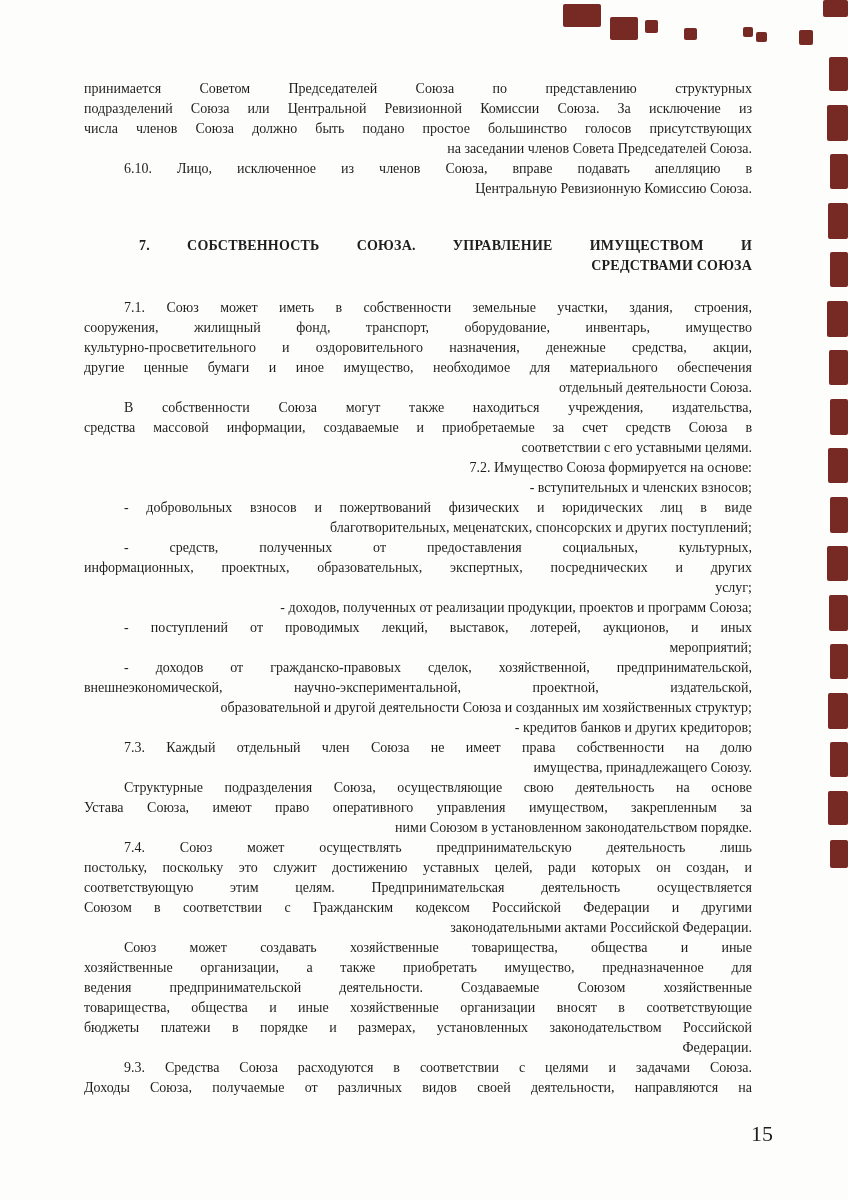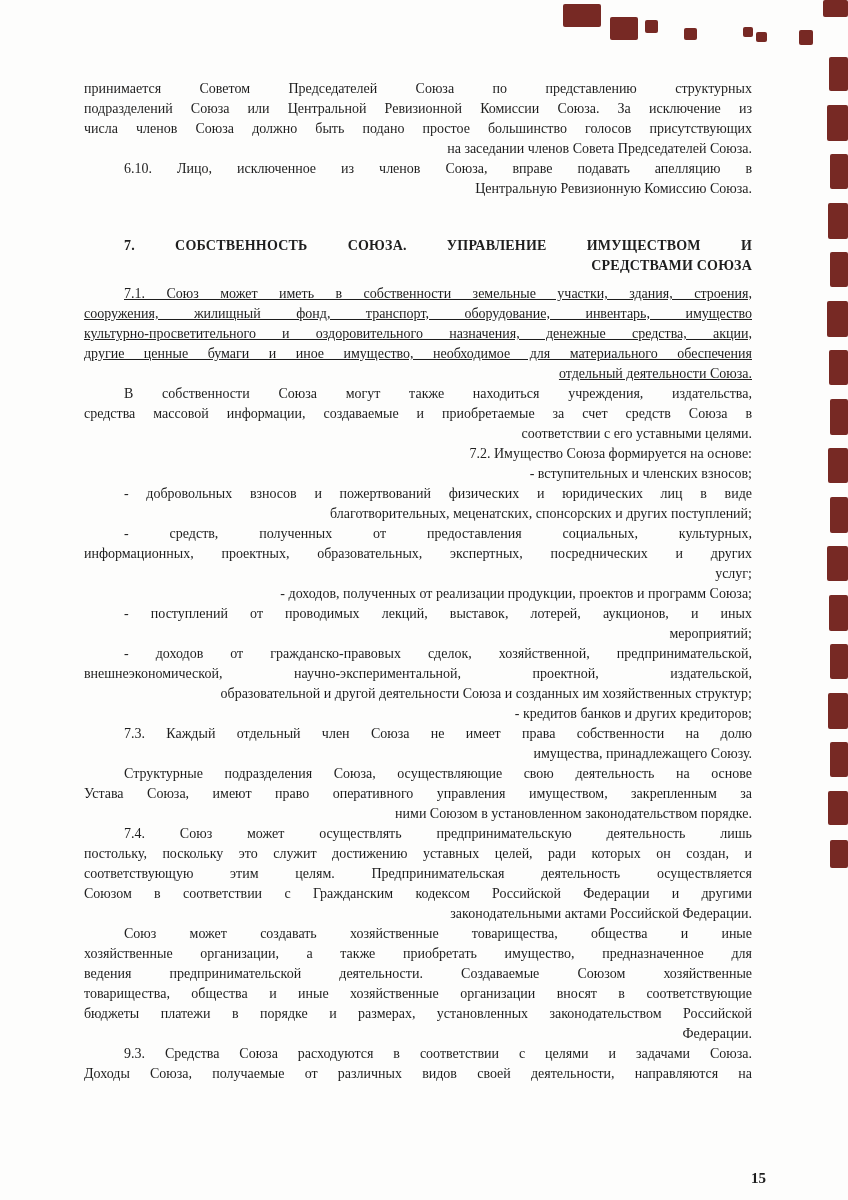--- a/index.html
+++ b/index.html
@@ -17,28 +17,27 @@
     left: 84px;
     top: 79px;
     width: 668px;
     font-size: 14px;
   }
   .para { margin: 0; }
   .line { line-height: 20px; text-align: right; }
   .line.just { text-align: justify; text-align-last: justify; -moz-text-align-last: justify; }
   .line.first-indent { padding-left: 40px; }
   .para.bold { font-weight: bold; letter-spacing: 0.2px; }
-  .para.block-indent { margin-left: 40px; }
+  .para.block-indent { margin-left: 55px; }
   .pageno {
     position: absolute;
     left: 751px;
-    top: 1168px;
-    font-size: 15px;
+    top: 1124px;
+    font-size: 22px;
     line-height: 20px;
-    font-weight: bold;
   }
   .artifacts { position: absolute; left: 0; top: 0; width: 848px; height: 1200px; pointer-events: none; }
   .mark {
     position: absolute;
     background: var(--artifact-color, #701d18);
     border-radius: 2px;
     opacity: 0.95;
   }
 </style>
 </head>
@@ -80,21 +79,21 @@
         <div class="line">на заседании членов Совета Председателей Союза.</div>
       </div>
       <div class="para">
         <div class="line just first-indent">6.10. Лицо, исключенное из членов Союза, вправе подавать апелляцию в</div>
         <div class="line">Центральную Ревизионную Комиссию Союза.</div>
       </div>
       <div class="para bold block-indent" style="margin-top: 37px;">
         <div class="line just">7. СОБСТВЕННОСТЬ СОЮЗА. УПРАВЛЕНИЕ ИМУЩЕСТВОМ И</div>
         <div class="line">СРЕДСТВАМИ СОЮЗА</div>
       </div>
-      <div class="para" style="margin-top: 8px; text-decoration: underline;">
+      <div class="para" style="margin-top: 22px;">
         <div class="line just first-indent">7.1. Союз может иметь в собственности земельные участки, здания, строения,</div>
         <div class="line just">сооружения, жилищный фонд, транспорт, оборудование, инвентарь, имущество</div>
         <div class="line just">культурно-просветительного и оздоровительного назначения, денежные средства, акции,</div>
         <div class="line just">другие ценные бумаги и иное имущество, необходимое для материального обеспечения</div>
         <div class="line">отдельный деятельности Союза.</div>
       </div>
       <div class="para">
         <div class="line just first-indent">В собственности Союза могут также находиться учреждения, издательства,</div>
         <div class="line just">средства массовой информации, создаваемые и приобретаемые за счет средств Союза в</div>
         <div class="line">соответствии с его уставными целями.</div>

